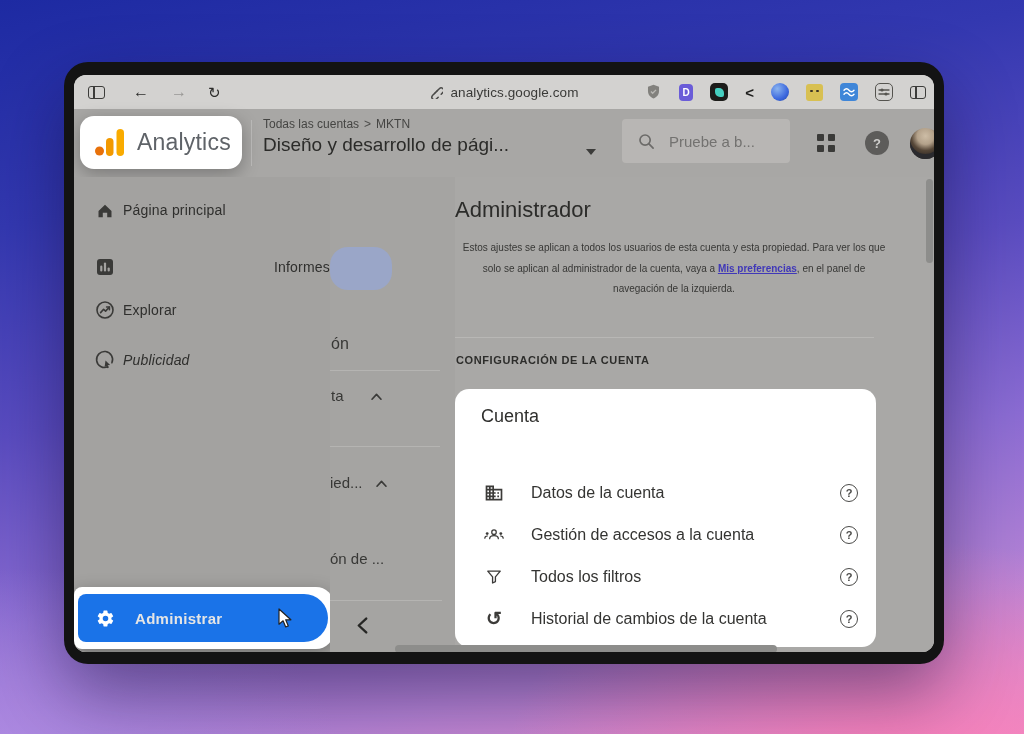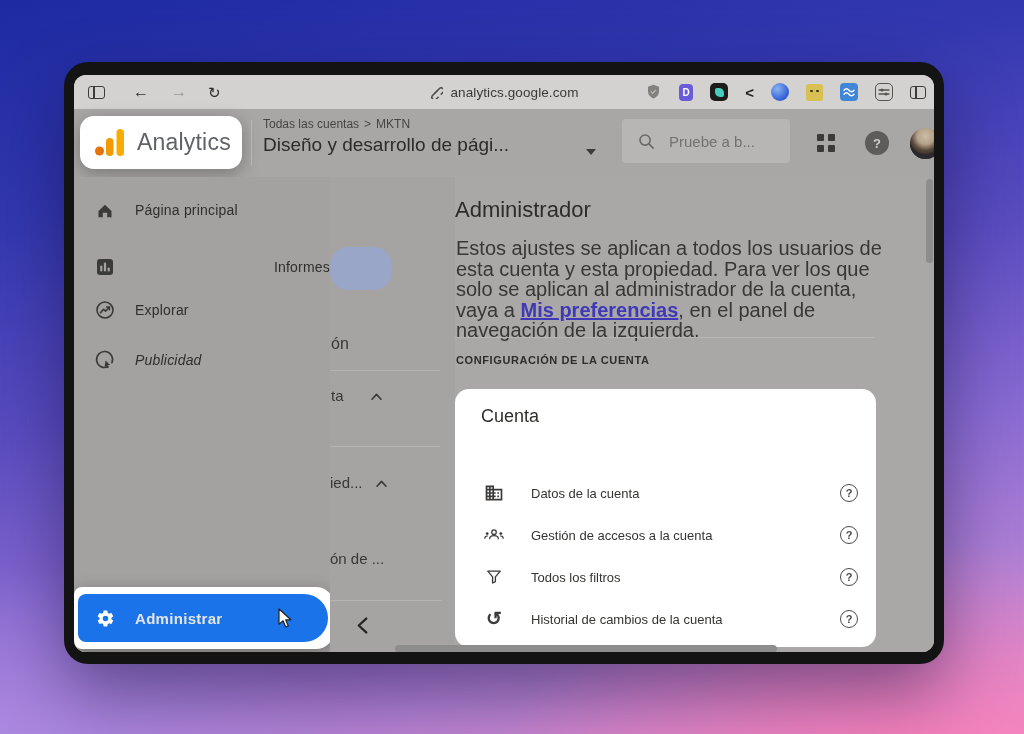--- a/index.html
+++ b/index.html
@@ -63,51 +63,51 @@
     display:grid; grid-template-columns:7px 7px; grid-template-rows:7px 7px; gap:4px; }
   .apps i{ background:#3a3a38; border-radius:1px; }
   .help{ position:absolute; left:791px; top:22px; width:24px; height:24px; border-radius:50%;
     background:#5d5c5a; color:#cfcecc; display:flex; align-items:center; justify-content:center;
     font-size:13px; font-weight:bold; }
   .avatar{ position:absolute; left:836px; top:19px; width:31px; height:31px; border-radius:50%;
     background:radial-gradient(circle at 50% 26%, #cdbda6 0%, #b3a18a 30%, #564738 52%, #2c2623 78%, #1d1a18 100%);
     box-shadow:inset 0 -5px 0 #2a2a2e; }
 
   
-  .nav-item{ position:absolute; left:0; width:256px; height:40px; display:flex; align-items:center; gap:20px; padding-left:21px; }
+  .nav-item{ position:absolute; left:0; width:256px; height:40px; display:flex; align-items:center; gap:8px; padding-left:21px; }
   .nav-item span{ font-size:14px; color:#2f2f2d; letter-spacing:.2px; }
   .nav-ic{ width:20px; height:20px; flex:0 0 20px; }
   .admin-spot{ position:absolute; left:0; top:410px; width:260px; height:62px; background:#ffffff;
     border-radius:8px 18px 18px 8px; box-shadow:0 5px 18px rgba(0,0,0,.3); }
   .admin-btn{ position:absolute; left:4px; top:7px; width:250px; height:48px; background:#1a73e8;
     border-radius:8px 24px 24px 8px; display:flex; align-items:center; gap:20px; padding-left:18px; }
   .admin-btn span{ color:#e5e5e5; font-size:15px; font-weight:bold; letter-spacing:.3px; }
   .cursor{ position:absolute; left:200px; top:14px; }
 
   
   .frag-btn{ position:absolute; left:0px; top:70px; width:62px; height:43px; background:#9aa6c8; border-radius:18px; }
   .frag{ position:absolute; color:#38382f; color:#383836; }
   .frag-divider{ position:absolute; left:0; width:110px; height:1px; background:#b5b4b2; }
   .chev{ display:inline-block; }
   .collapse{ position:absolute; left:26px; top:440px; }
 
   
   .title{ position:absolute; left:0; top:20px; font-size:22px; color:#2c2c2a; }
-  .intro{ position:absolute; left:1px; top:61px; width:436px; font-size:20px; line-height:20.5px; color:#373735; }
+  .intro{ position:absolute; left:1px; top:61px; width:436px; font-size:10px; line-height:20.5px; color:#373735;text-align:center; }
   .link-purple{ color:#4038b8; font-weight:bold; text-decoration:underline; }
   .link-blue{ color:#4a73b0; text-decoration:underline; }
   .divider{ position:absolute; left:0; top:160px; width:419px; height:1px; background:#b8b7b5; }
   .section-label{ position:absolute; left:1px; top:177px; font-size:11px; font-weight:bold; letter-spacing:.6px; color:#2d2d2b; }
   .card{ position:absolute; left:0; top:212px; width:421px; height:258px; background:#ffffff;
     border:1px solid rgba(255,255,255,.35); border-radius:14px; }
   .card-title{ position:absolute; left:25px; top:16px; font-size:18px; color:#30302e; }
   .card-desc{ position:absolute; left:25px; top:42px; width:390px; font-size:13.5px; line-height:22px; color:#3c3c3a; }
   .row{ position:absolute; left:0; width:421px; height:34px; display:flex; align-items:center; }
   .row-ic{ position:absolute; left:28px; width:20px; height:20px; color:#3c3b39; font-size:19px; line-height:20px; text-align:center; font-weight:600; }
-  .row-label{ position:absolute; left:75px; font-size:13px; color:#343432; }
+  .row-label{ position:absolute; left:75px; font-size:16px; color:#343432; }
   .row-help{ position:absolute; left:384px; width:18px; height:18px; border-radius:50%;
     border:1.5px solid #4a4a48; color:#4a4a48; font-size:11px; font-weight:bold;
     display:flex; align-items:center; justify-content:center; }
   .vscroll{ position:absolute; right:1px; top:2px; width:7px; height:84px; background:#8d8d8b; border-radius:4px; }
   .hscroll{ position:absolute; left:321px; top:536px; width:382px; height:8px; background:#8d8d8b; border-radius:4px; }
 </style>
 </head>
 <body>
 
 <div class="stage">

